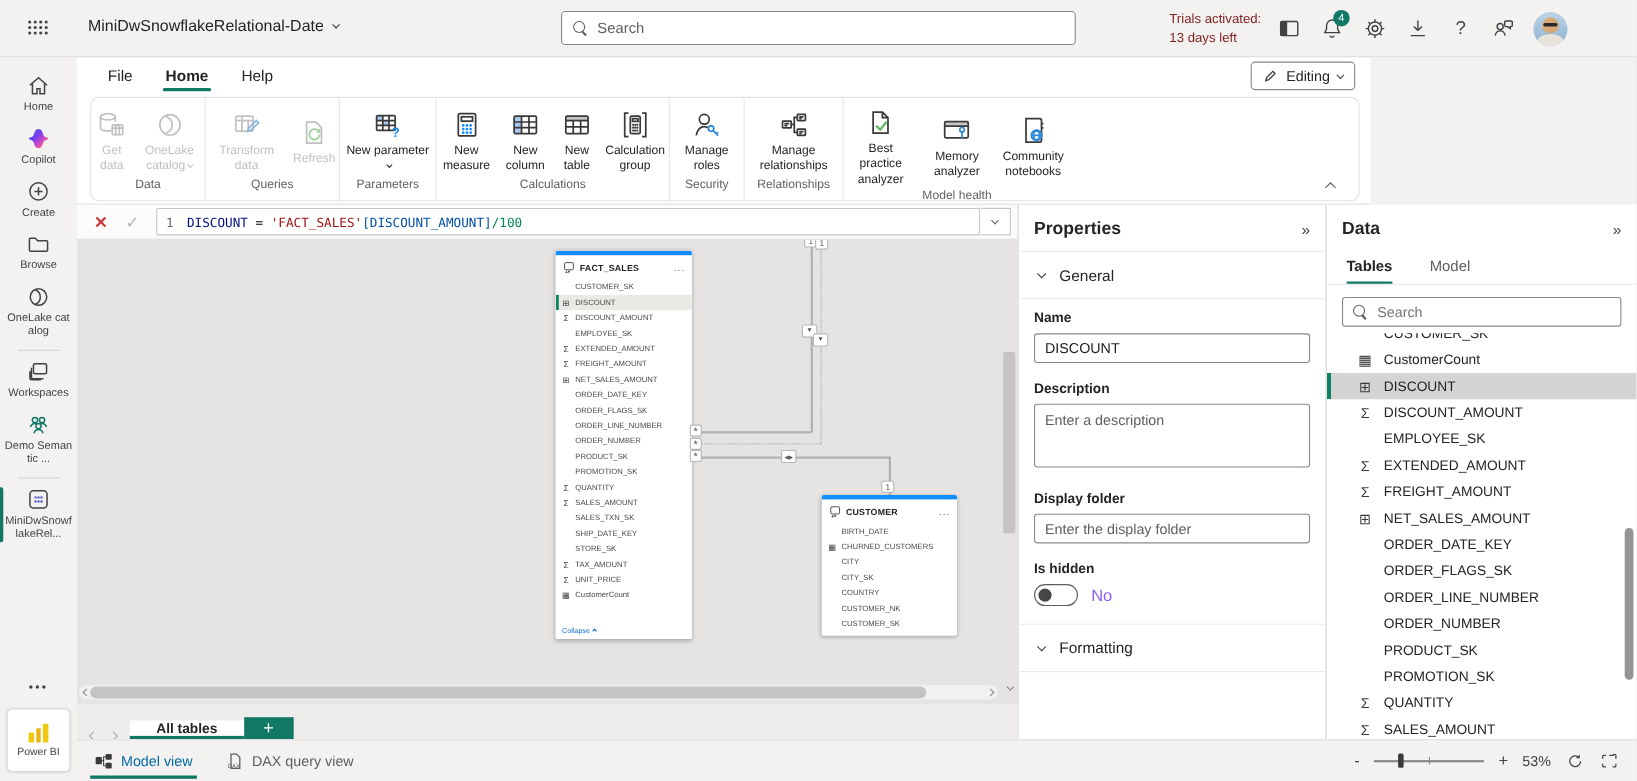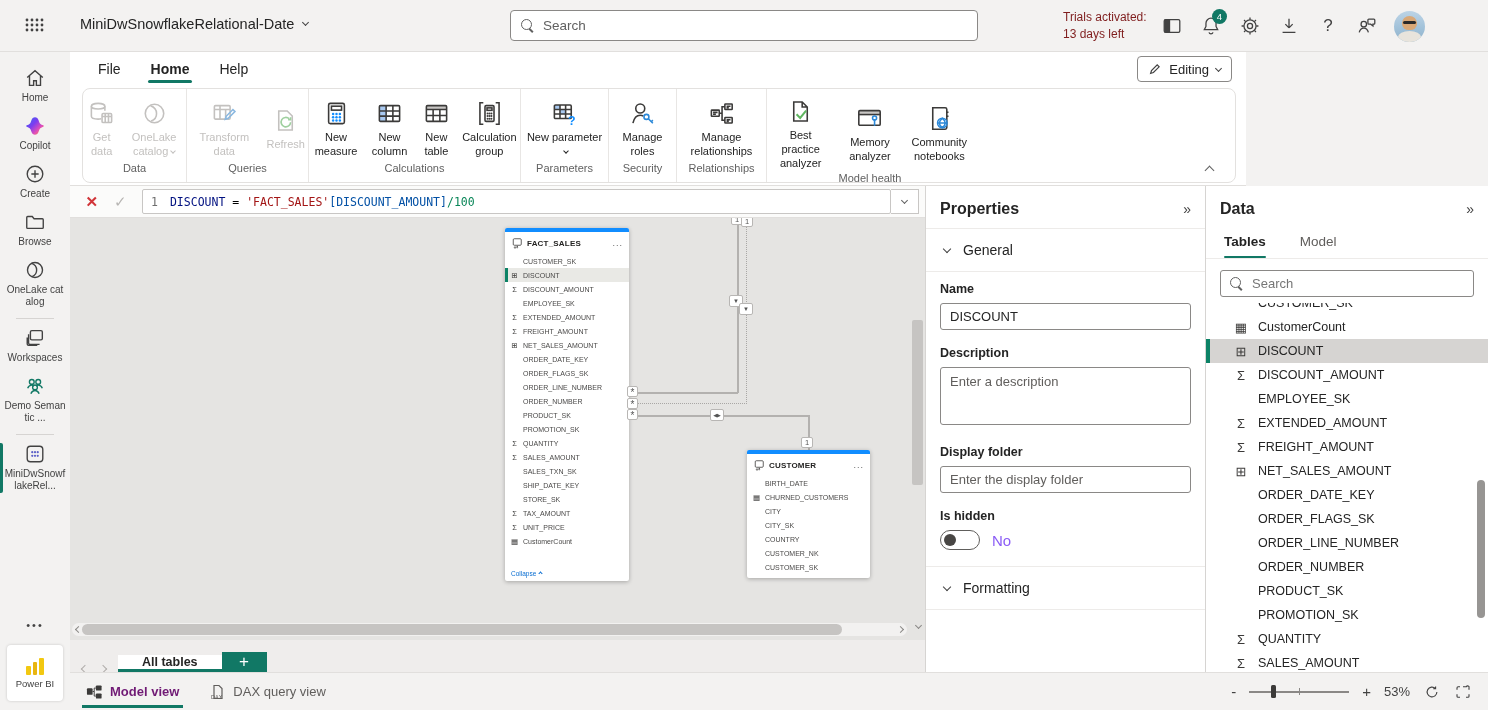--- a/index.html
+++ b/index.html
@@ -121,21 +121,21 @@
   
   .pages{position:absolute;left:70px;top:640px;width:855px;height:32px;background:#efedec;display:flex;align-items:flex-end;z-index:6}
   .pgnav{display:flex;align-items:center;gap:12px;padding:0 12px;color:#b0adab}
   .pgnav .chev{width:6px;height:6px}
   .ptab{background:#fff;display:flex;align-items:center;padding:0 24px;font-size:12.5px;font-weight:bold;color:#252423;border-bottom:3px solid #117865;cursor:pointer}
   .paddtab{background:#117865;color:#fff;width:45px;display:flex;align-items:center;justify-content:center;font-size:17px;cursor:pointer}
   
   .status{position:absolute;left:70px;top:672px;width:1418px;height:38px;background:#f3f2f1;border-top:1px solid #e1dfdd;display:flex;align-items:center;z-index:6}
   .sviews{display:flex;align-items:center;gap:30px;padding-left:16px}
   .sv{position:relative;display:flex;align-items:center;gap:7px;font-size:13px;color:#605e5c;cursor:pointer;height:37px}
-  .sv.active{color:#701a75;font-weight:bold}
+  .sv.active{color:#0369a1;font-weight:normal}
   .sv.active::after{content:"";position:absolute;left:-4px;right:-4px;bottom:2px;height:3px;background:#117865}
   .sv svg{width:17px;height:16px}
   .zoomctl{margin-left:auto;display:flex;align-items:center;gap:13px;padding-right:16px;color:#424242}
   .zminus,.zplus{font-size:15px;cursor:pointer}
   .ztrack{position:relative;width:100px;height:2px;background:#8a8886;cursor:pointer}
   .ztick{position:absolute;left:50%;top:-2.5px;width:1px;height:7px;background:#8a8886}
   .zthumb{position:absolute;left:22%;top:-5.5px;width:5px;height:13px;background:#3b3a39;border-radius:1.5px}
   .zpct{font-size:13px}
   .zoomctl svg{width:18px;height:18px;stroke:#424242;fill:none;stroke-width:1.5;cursor:pointer}
   
@@ -521,20 +521,32 @@
 
             <div class="rbtn disabled">
               <svg class="ric" viewBox="0 0 24 24">
                 <use href="#ic-refresh"></use>
               </svg>
               <div class="rlabel"><span>Refresh</span></div>
             </div>
           </div>
         <div class="glabel">Queries</div>
       </div>
+      <div class="rgroup" style="width:88px">
+        <div class="rbtns">
+
+            <div class="rbtn dropdown">
+              <svg class="ric" viewBox="0 0 24 24">
+                <use href="#ic-param"></use>
+              </svg>
+              <div class="rlabel"><span>New parameter</span><span class="chev"></span></div>
+            </div>
+          </div>
+        <div class="glabel">Parameters</div>
+      </div>
       <div class="rgroup" style="width:212px">
         <div class="rbtns">
 
             <div class="rbtn">
               <svg class="ric" viewBox="0 0 24 24">
                 <use href="#ic-measure"></use>
               </svg>
               <div class="rlabel"><span>New measure</span></div>
             </div>
 
@@ -553,32 +565,20 @@
             </div>
 
             <div class="rbtn">
               <svg class="ric" viewBox="0 0 24 24">
                 <use href="#ic-calcgroup"></use>
               </svg>
               <div class="rlabel"><span>Calculation group</span></div>
             </div>
           </div>
         <div class="glabel">Calculations</div>
-      </div>
-      <div class="rgroup" style="width:88px">
-        <div class="rbtns">
-
-            <div class="rbtn dropdown">
-              <svg class="ric" viewBox="0 0 24 24">
-                <use href="#ic-param"></use>
-              </svg>
-              <div class="rlabel"><span>New parameter</span><span class="chev"></span></div>
-            </div>
-          </div>
-        <div class="glabel">Parameters</div>
       </div>
       <div class="rgroup" style="width:68px">
         <div class="rbtns">
 
             <div class="rbtn">
               <svg class="ric" viewBox="0 0 24 24">
                 <use href="#ic-roles"></use>
               </svg>
               <div class="rlabel"><span>Manage roles</span></div>
             </div>

